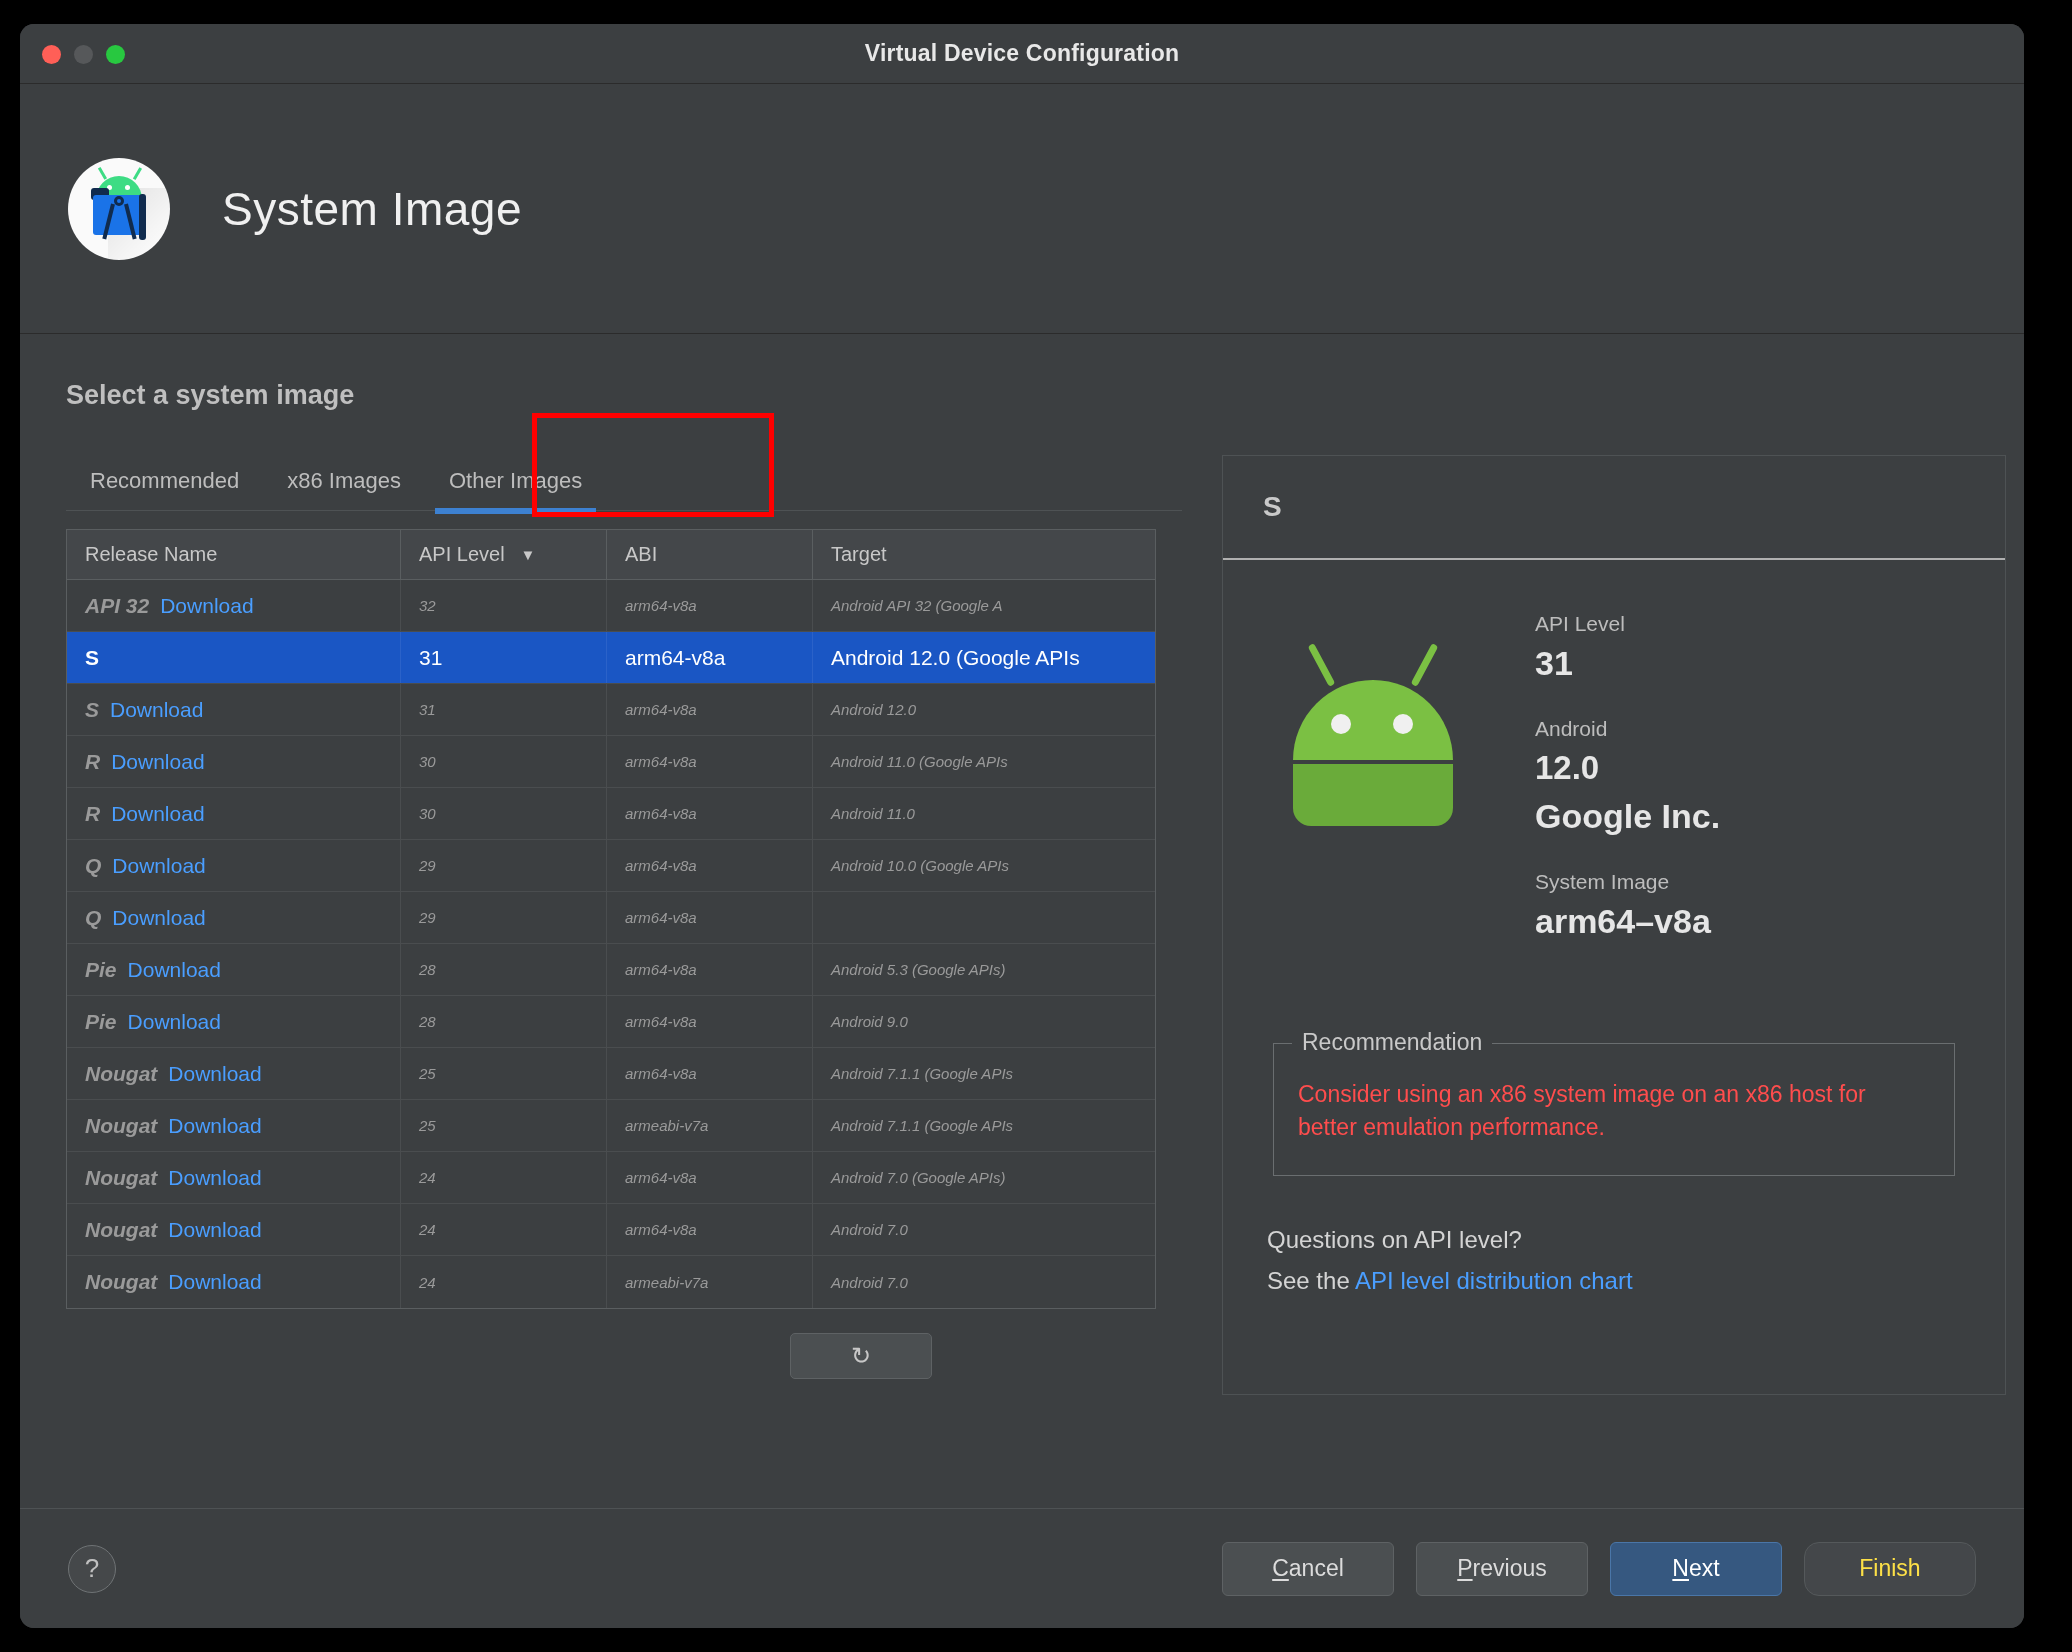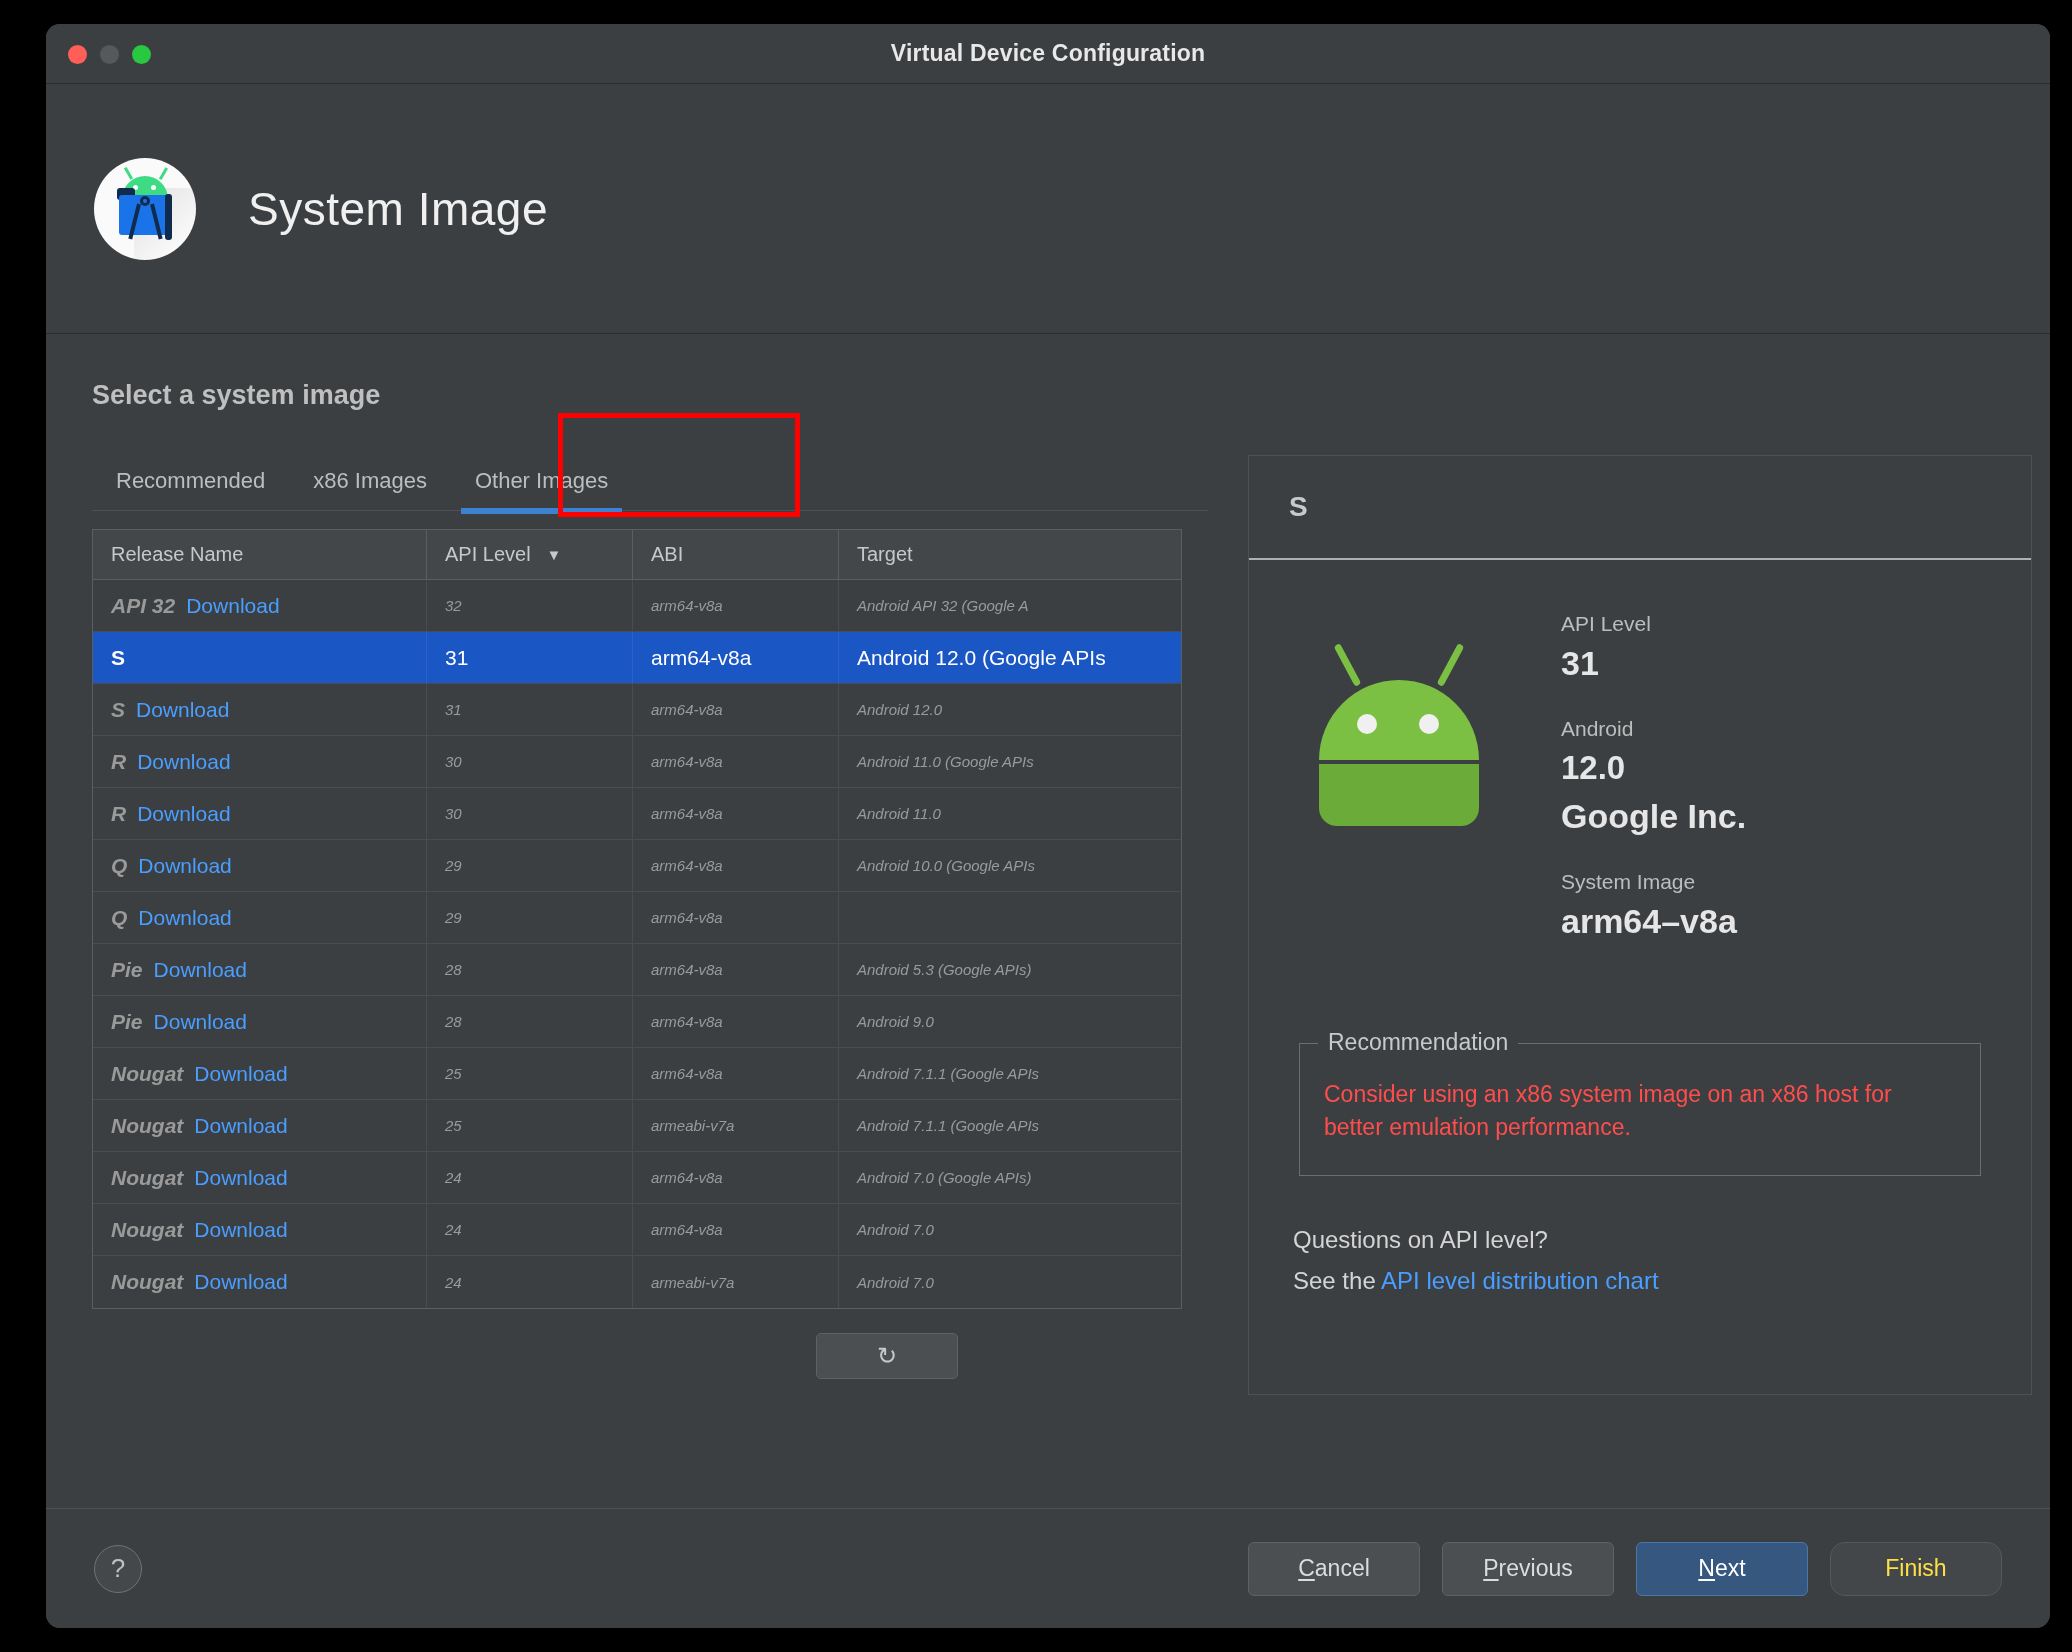--- a/index.html
+++ b/index.html
@@ -4,21 +4,21 @@
 <style>
   * { box-sizing: border-box; margin: 0; padding: 0; }
   html, body {
     width: 2072px; height: 1652px;
     background: #000;
     font-family: "Liberation Sans", sans-serif;
     overflow: hidden;
   }
   .window {
     position: absolute;
-    left: 46px; top: 24px;
+    left: 20px; top: 24px;
     width: 2004px; height: 1604px;
     background: #3c3f41;
     border-radius: 14px;
     overflow: hidden;
     box-shadow: 0 6px 40px rgba(0,0,0,.6);
   }
   
   .titlebar {
     position: relative;
     height: 60px;

